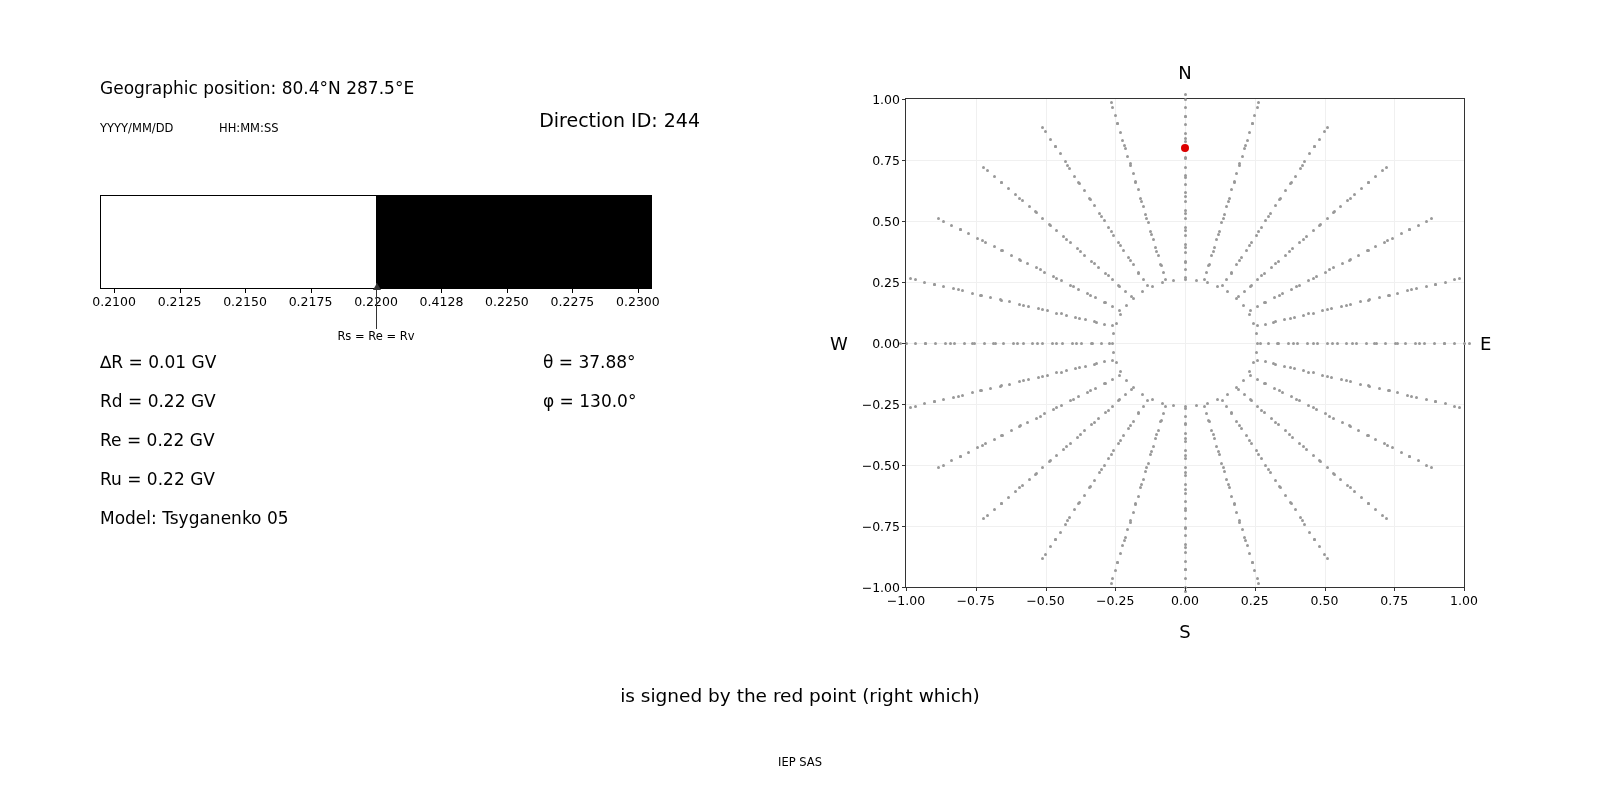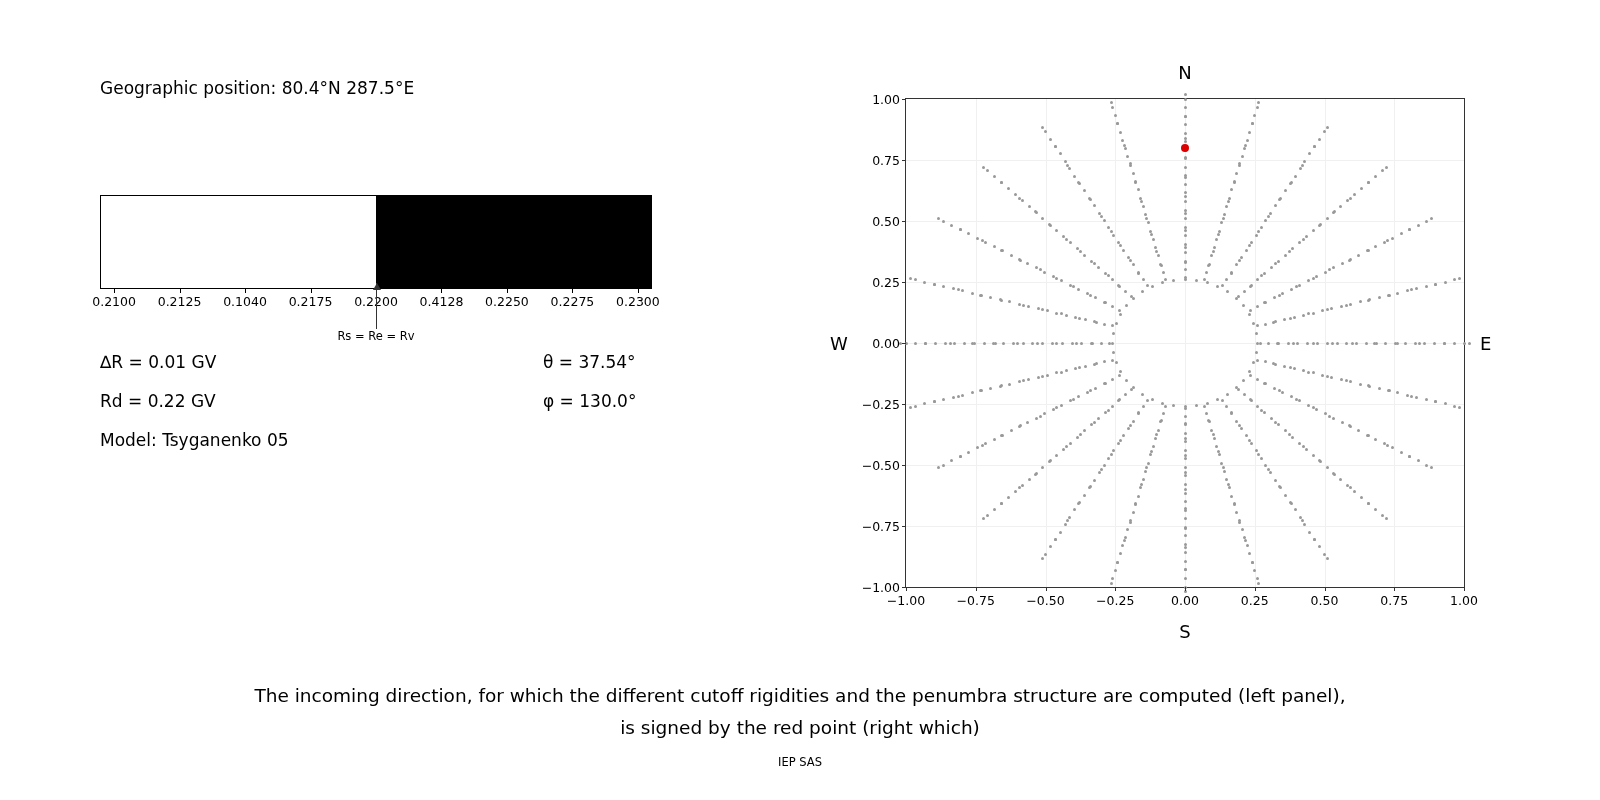--- a/index.html
+++ b/index.html
@@ -224,59 +224,70 @@
     font-size: 11.5px;
   }
 </style>
 </head>
 <body>
 
 <div class="root">
 
   <div class="left-panel">
     <div class="geo-line">Geographic position: 80.4°N 287.5°E</div>
+    <div class="fmt-row">
+      <span class="fmt-date">YYYY/MM/DD</span>
+      <span class="fmt-time">HH:MM:SS</span>
+      <span class="dir-id">Direction ID: 244</span>
+    </div>
   </div>
 
   <div class="penumbra-wrap">
     <div class="penumbra-bar" id="penumbra-bar">
         <div class="penumbra-seg" style="left: 0px; width: 275px; background: rgb(255, 255, 255);"></div>
         <div class="penumbra-seg" style="left: 275px; width: 275px; background: rgb(0, 0, 0);"></div>
       </div>
     <div class="axis-ticks" id="penumbra-axis">
         <div class="tickmark" style="left: 14.0952px;"></div>
         <div class="ticklabel" style="left: 14.0952px;">0.2100</div>
         <div class="tickmark" style="left: 79.5714px;"></div>
         <div class="ticklabel" style="left: 79.5714px;">0.2125</div>
         <div class="tickmark" style="left: 145.048px;"></div>
-        <div class="ticklabel" style="left: 145.048px;">0.1040</div>
+        <div class="ticklabel" style="left: 145.048px;">0.2150</div>
         <div class="tickmark" style="left: 210.524px;"></div>
         <div class="ticklabel" style="left: 210.524px;">0.2175</div>
         <div class="tickmark" style="left: 276px;"></div>
         <div class="ticklabel" style="left: 276px;">0.2200</div>
         <div class="tickmark" style="left: 341.476px;"></div>
         <div class="ticklabel" style="left: 341.476px;">0.4128</div>
         <div class="tickmark" style="left: 406.952px;"></div>
         <div class="ticklabel" style="left: 406.952px;">0.2250</div>
         <div class="tickmark" style="left: 472.429px;"></div>
         <div class="ticklabel" style="left: 472.429px;">0.2275</div>
         <div class="tickmark" style="left: 537.905px;"></div>
         <div class="ticklabel" style="left: 537.905px;">0.2300</div>
         <div class="rs-arrow" style="left: 276px;"></div>
         <div class="rs-label" style="left: 276px;">Rs = Re = Rv</div>
       </div>
   </div>
 
   <div class="values">
     <div class="val-row">
       <span class="val-left">∆R = 0.01 GV</span>
-      <span class="val-right">θ = 37.54°</span>
+      <span class="val-right">θ = 37.88°</span>
     </div>
     <div class="val-row">
       <span class="val-left">Rd = 0.22 GV</span>
       <span class="val-right">φ = 130.0°</span>
+    </div>
+    <div class="val-row">
+      <span class="val-left">Re = 0.22 GV</span>
+    </div>
+    <div class="val-row">
+      <span class="val-left">Ru = 0.22 GV</span>
     </div>
     <div class="val-row">
       <span class="val-left">Model: Tsyganenko 05</span>
     </div>
   </div>
 
   <div class="right-panel">
     <div class="compass compass-n">N</div>
     <div class="compass compass-s">S</div>
     <div class="compass compass-w">W</div>
@@ -1138,18 +1149,17 @@
         <div class="xtick-mark" style="left: 418.5px;"></div>
         <div class="xtick" style="left: 418.5px;">0.50</div>
         <div class="xtick-mark" style="left: 488.25px;"></div>
         <div class="xtick" style="left: 488.25px;">0.75</div>
         <div class="xtick-mark" style="left: 558px;"></div>
         <div class="xtick" style="left: 558px;">1.00</div>
       </div>
   </div>
 
   <div class="caption">
-    <div>The incoming direction, for which the different cutoff rigidities and the penumbra structure are computed (left panel),</div>
     <div>is signed by the red point (right which)</div>
   </div>
   <div class="footer">IEP SAS</div>
 
 </div>
 
 </body></html>

